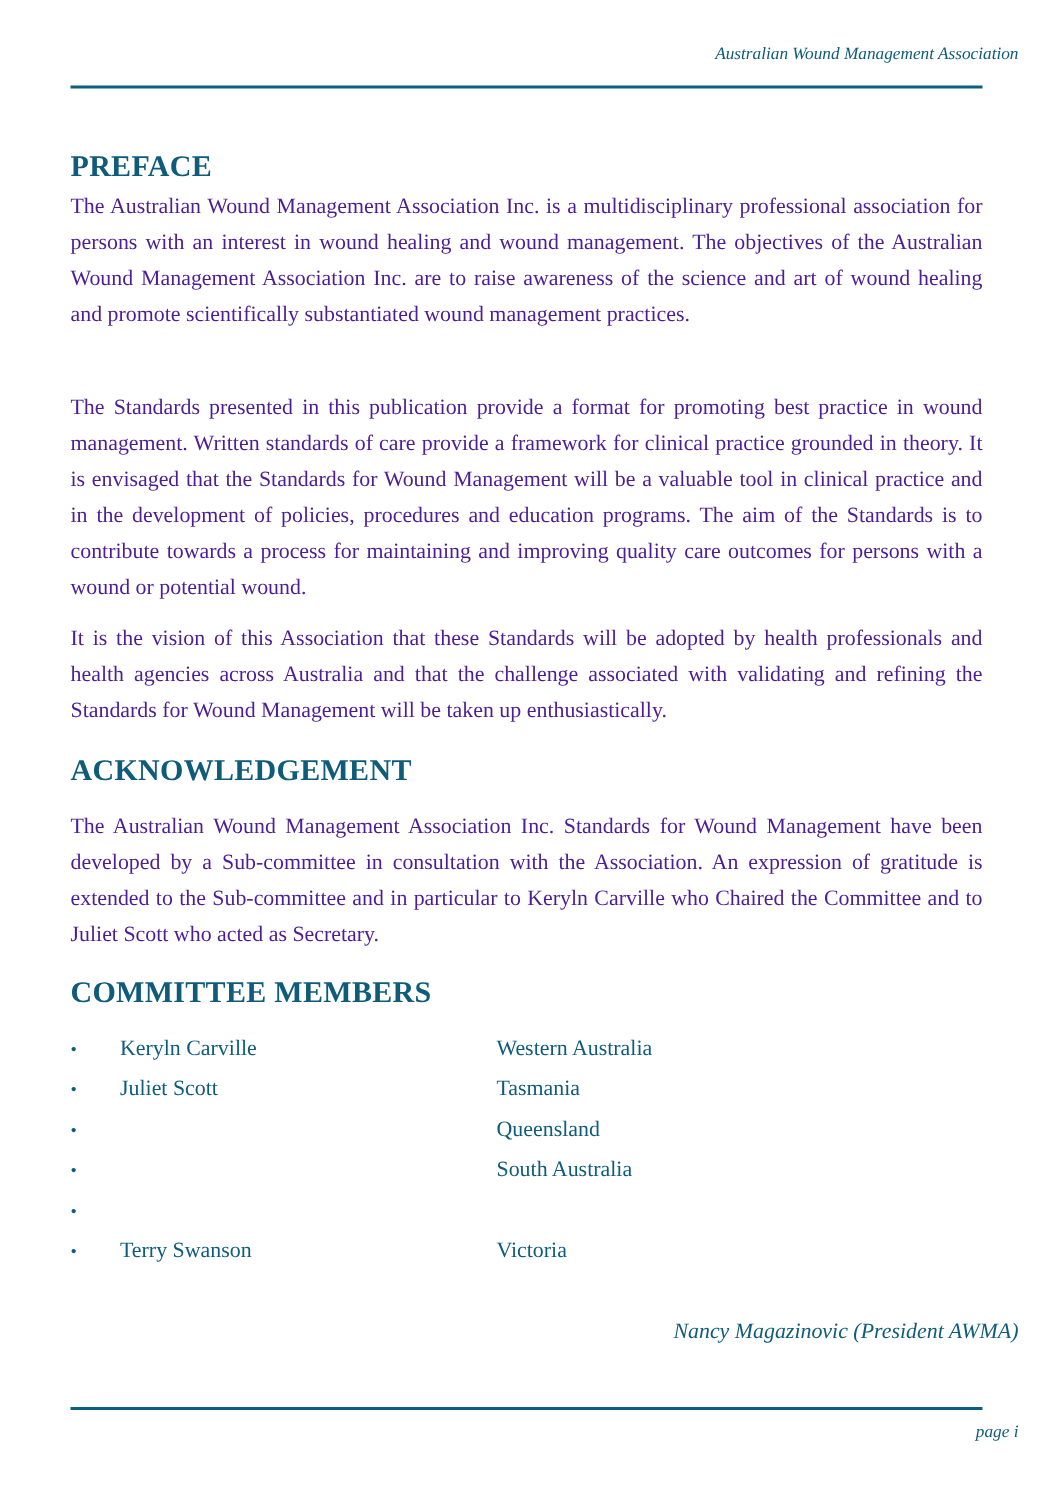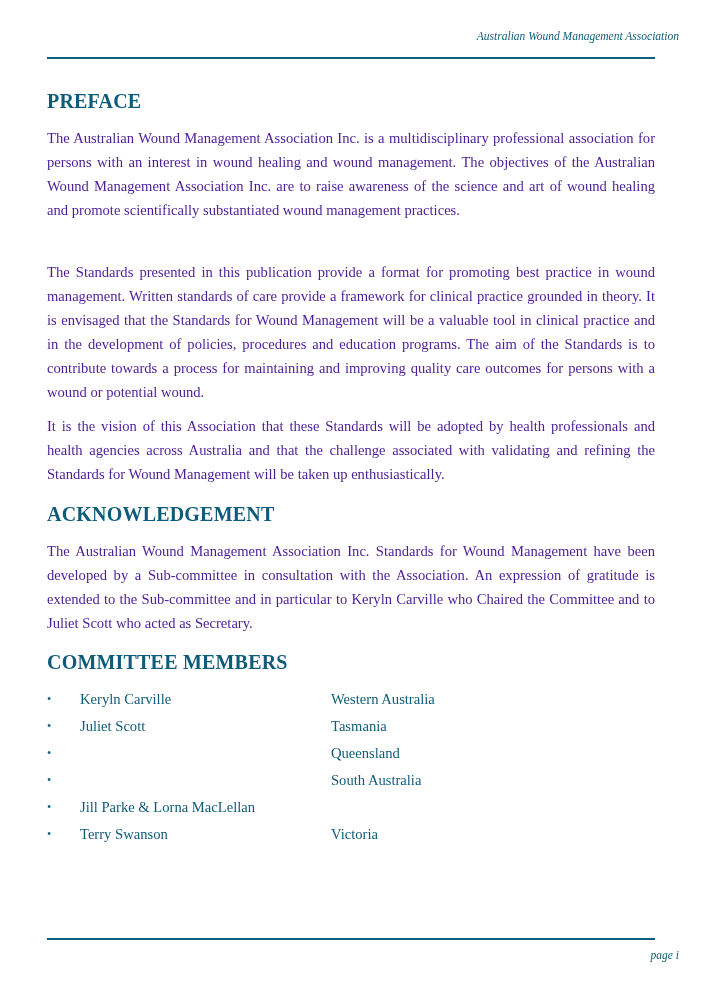--- a/index.html
+++ b/index.html
@@ -9,21 +9,21 @@
   .running-head { position: absolute; right: 47px; top: 30px; font-style: italic;
          font-family: "Liberation Serif", serif; font-size: 11.5px; color: #0e5c7a; }
   .rule { position: absolute; left: 47px; width: 608px; height: 2px; background: #0b6080; }
   .rule.top { top: 57px; }
   .rule.bottom { top: 938px; }
   .content { position: absolute; left: 47px; width: 608px; top: 88px; }
   h2 { margin: 0; font-family: "Liberation Serif", serif; font-weight: bold;
        font-size: 20px; color: #0e5c7a; letter-spacing: 0.2px; }
   p { margin: 0; font-family: "Liberation Serif", serif; font-size: 14.6px;
       line-height: 24px; text-align: justify; color: #4c1d95; }
-  .h-preface { position: absolute; top: 2px; text-align: right; }
+  .h-preface { position: absolute; top: 12px; text-align: right; }
   .p1 { position: absolute; top: 38px; left: 0; width: 608px; }
   .p2 { position: absolute; top: 172px; left: 0; width: 608px; }
   .p3 { position: absolute: top: 0; }
   .p3 { position: absolute; top: 326px; left: 0; width: 608px; }
   .h-ack { position: absolute; top: 415px; }
   .p4 { position: absolute; top: 451px; left: 0; width: 608px; }
   .h-com { position: absolute; top: 563px; }
   .members { position: absolute; top: 599px; left: 0; width: 608px; margin: 0; padding: 0; list-style: none; }
   .member { position: relative; height: 27px; font-family: "Liberation Serif", serif; font-size: 14.6px; line-height: 24px; }
   .bullet { position: absolute; left: 0; top: 0; font-size: 12px; }
@@ -67,26 +67,26 @@
       <li class="member">
         <span class="bullet">•</span>
         <span class="m-region">Queensland</span>
       </li>
       <li class="member">
         <span class="bullet">•</span>
         <span class="m-region">South Australia</span>
       </li>
       <li class="member">
         <span class="bullet">•</span>
-        <span class="m-name">Jill Parke &amp; Lorna MacLellan</span>
       </li>
       <li class="member">
         <span class="bullet">•</span>
         <span class="m-name">Terry Swanson</span>
         <span class="m-region">Victoria</span>
       </li>
     </ul>
   </div>
 
+  <div class="signature">Nancy Magazinovic (President AWMA)</div>
 
   <div class="rule bottom"></div>
   <div class="page-number">page i</div>
 </div>
 
 </body></html>

